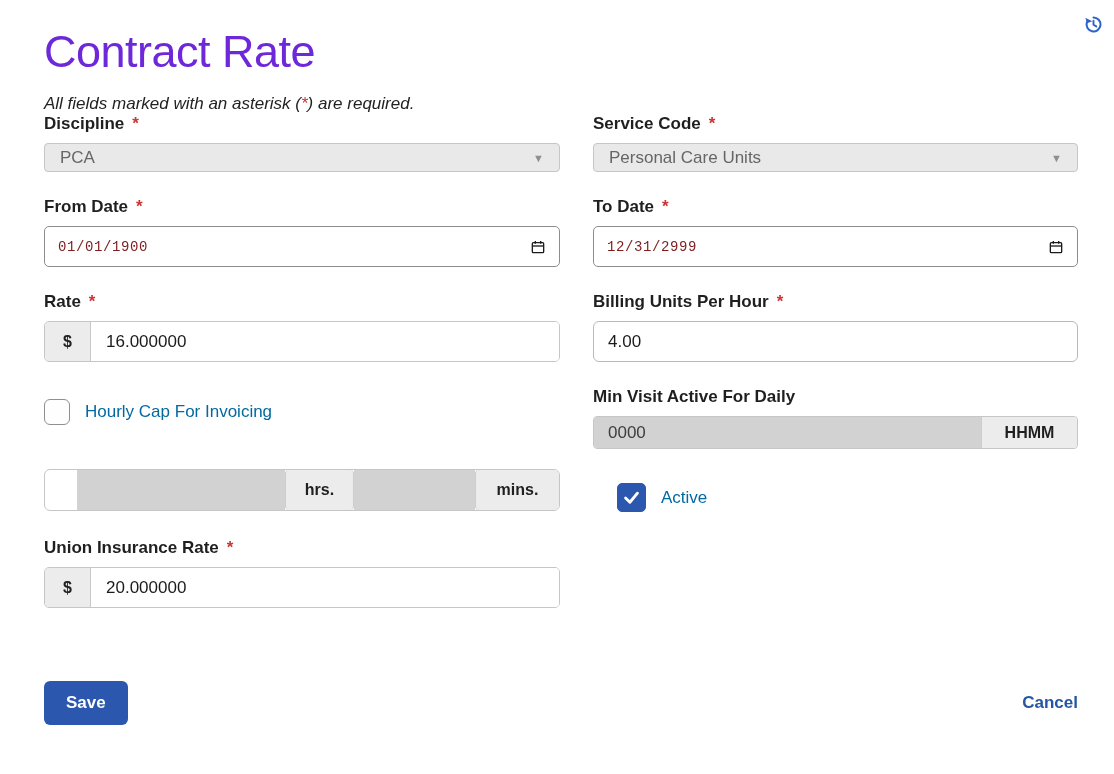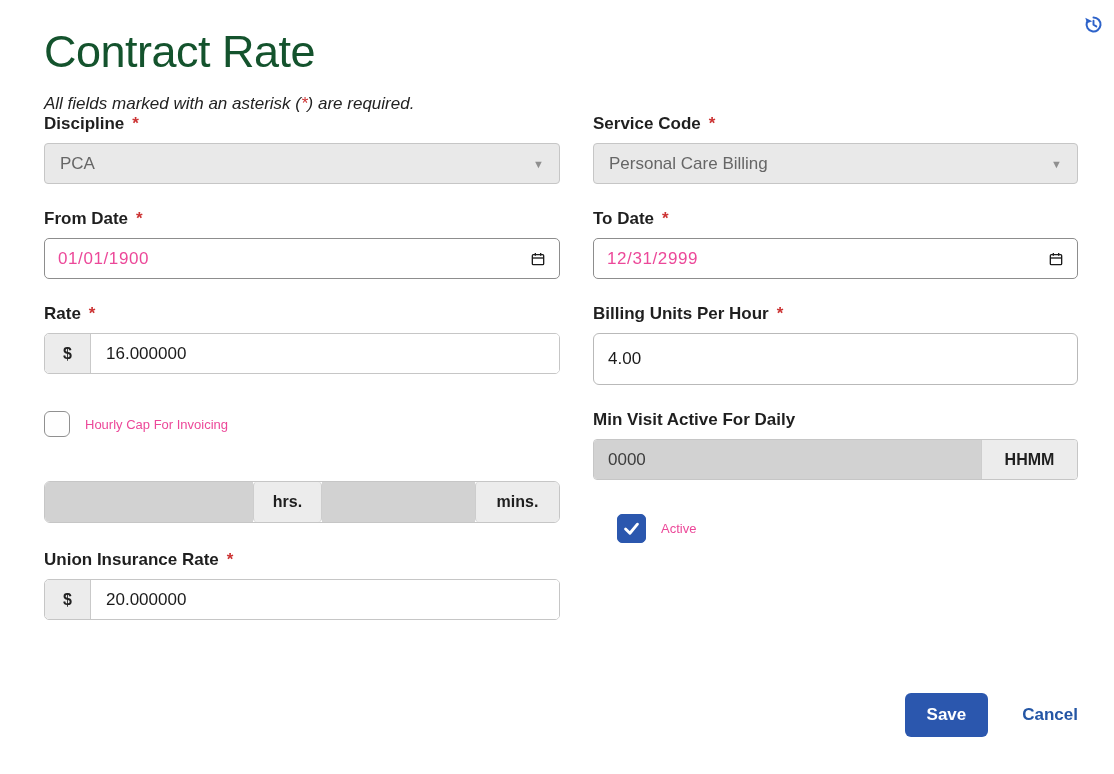--- a/index.html
+++ b/index.html
@@ -9,21 +9,21 @@
     font-family: "Liberation Sans", sans-serif;
     color: #212529;
     position: relative;
     overflow: hidden;
   }
   .container { padding: 0 36px 0 44px; }
 
   h1.page-title {
     font-size: 45px;
     font-weight: 400;
-    color: #14532d;
+    color: #6d28d9;
     letter-spacing: -0.5px;
     margin: 26px 0 16px 0;
   }
   .required-note {
     font-style: italic;
     font-size: 17px;
     color: #222222;
   }
   .required-note .star { color: #cc3333; font-style: italic; }
 
@@ -37,21 +37,21 @@
   .field-label {
     font-weight: 700;
     font-size: 17px;
     color: #1f1f1f;
     margin-bottom: 9px;
   }
   .field-label .star { color: #cc3333; margin-left: 8px; font-weight: 700; }
 
   
   .select-box {
-    height: 41px;
+    height: 29px;
     background: #e9e9e9;
     border: 1px solid #c6c6c6;
     border-radius: 4px;
     display: flex;
     align-items: center;
     justify-content: space-between;
     padding: 0 15px;
     color: #666666;
     font-size: 17px;
   }
@@ -63,23 +63,23 @@
     background: #ffffff;
     border: 1px solid #8d8d8d;
     border-radius: 5px;
     display: flex;
     align-items: center;
     padding: 0 13px;
   }
   .date-box input {
     flex: 1;
     border: none; outline: none; background: transparent;
-    font-family: Liberation Sans, sans-serif;
-    font-size: 17px;
-    color: #ec4899;
+    font-family: Liberation Mono, monospace;
+    font-size: 14px;
+    color: #7f1d1d;
     letter-spacing: 0.6px;
   }
   .cal-icon { flex: 0 0 auto; display: flex; }
 
   
   .money-group {
     display: flex;
     height: 41px;
     border: 1px solid #c6c6c6;
     border-radius: 5px;
@@ -96,36 +96,36 @@
   }
   .money-group input {
     flex: 1;
     border: none; outline: none;
     padding: 0 15px;
     font-family: inherit; font-size: 17px; color: #1b1b1b;
   }
 
   
   .plain-box {
-    height: 52px;
+    height: 41px;
     border: 1px solid #b9b9b9;
     border-radius: 6px;
     background: #ffffff;
     display: flex; align-items: center;
   }
   .plain-box input {
     flex: 1; border: none; outline: none; background: transparent;
     padding: 0 14px; font-family: inherit; font-size: 17px; color: #1b1b1b;
   }
 
   
   .checkbox-row { display: flex; align-items: center; gap: 15px; }
   .checkbox-row.hourly-cap { margin: 37px 0 0 0; }
   .checkbox-row.active-row { margin-top: 34px; padding-left: 24px; }
-  .checkbox-label { font-size: 13px; color: #ec4899; }
+  .checkbox-label { font-size: 17px; color: #0369a1; }
   .checkbox {
     width: 26px; height: 26px;
     background: #fefefe;
     border: 1px solid #909090;
     border-radius: 6px;
     display: flex; align-items: center; justify-content: center;
     cursor: pointer;
     flex: 0 0 auto;
   }
   .checkbox.large { width: 29px; height: 29px; border-radius: 5px; }
@@ -134,20 +134,21 @@
   .checkbox.checked .check { display: block; }
 
   
   .duo-group {
     display: flex;
     height: 42px;
     border: 1px solid #c6c6c6;
     border-radius: 6px;
     overflow: hidden;
     margin: 44px 0 27px 0;
+    padding-left: 32px;
   }
   .duo-group input {
     border: none; outline: none;
     background: #d2d2d2;
     font-family: inherit; font-size: 17px; color: #3d3d3d;
     padding: 0 12px;
     min-width: 0;
   }
   .duo-input-hrs { flex: 0 0 208px; }
   .duo-input-mins { flex: 1; }
@@ -158,38 +159,38 @@
     border-left: 1px solid #cdcdcd;
     border-right: 1px solid #cdcdcd;
     border-radius: 4px;
   }
   .addon.hrs { flex: 0 0 69px; }
   .addon.mins { flex: 0 0 84px; border-right: none; }
 
   
   .hhmm-group {
     display: flex;
-    height: 41px;
+    height: 33px;
     border: 1px solid #c6c6c6;
     border-radius: 4px;
     overflow: hidden;
   }
   .hhmm-group input {
     flex: 1;
     border: none; outline: none;
     background: #d2d2d2;
     padding: 0 14px;
     font-family: inherit; font-size: 17px; color: #3d3d3d;
   }
   .addon.hhmm { flex: 0 0 96px; border-right: none; border-radius: 0 3px 3px 0; }
 
   
   .actions {
     display: flex;
-    justify-content: flex-end;
+    justify-content: space-between;
     align-items: center;
     gap: 34px;
     margin-top: 48px;
   }
   .save-btn {
     background: #2b57ae;
     color: #ffffff;
     border: none;
     border-radius: 6px;
     font-family: inherit;
@@ -290,21 +291,21 @@
         </div>
       </div>
 
     </div>
 
     <div class="col-right">
 
       <div class="field">
         <div class="field-label"><span>Service Code</span><span class="star">*</span></div>
         <div class="select-box">
-          <span>Personal Care Billing</span>
+          <span>Personal Care Units</span>
           <span class="select-arrow">▼</span>
         </div>
       </div>
 
       <div class="field">
         <div class="field-label"><span>To Date</span><span class="star">*</span></div>
         <div class="date-box">
           <input type="text" value="12/31/2999" style="">
           <span class="cal-icon">
             <svg width="16" height="16" viewBox="0 0 24 24" fill="none">

